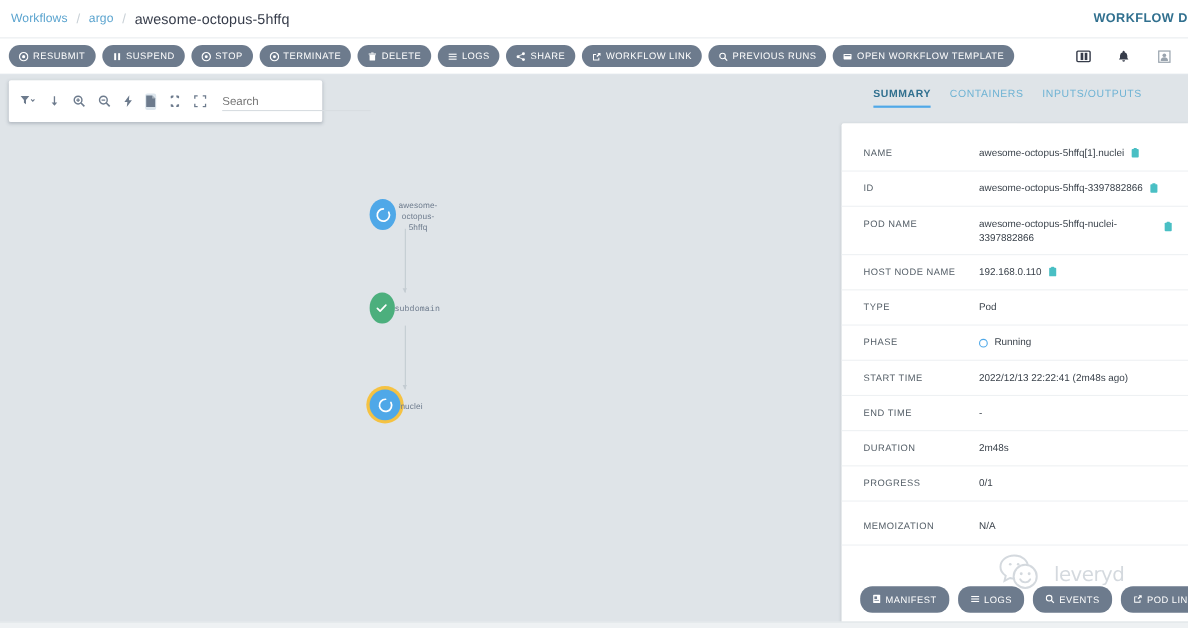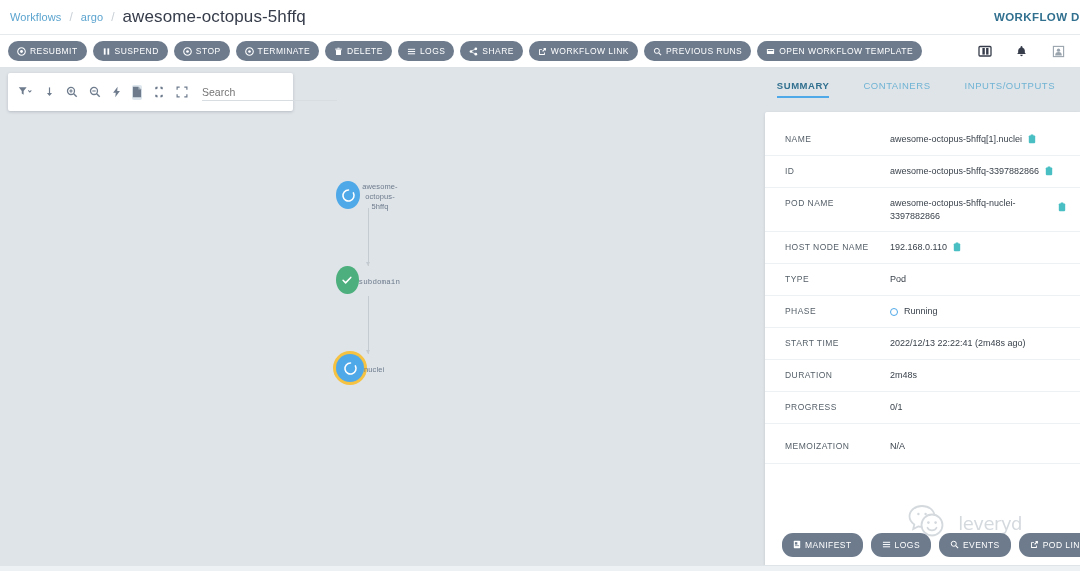--- a/index.html
+++ b/index.html
@@ -13,21 +13,21 @@
 
   
   .header {
     position: absolute; left: 0; top: 0; width: 1080px; height: 35px;
     background: #ffffff; display: flex; align-items: center;
     border-bottom: 1px solid #e6eaed;
   }
   .breadcrumb { display: flex; align-items: center; padding-left: 10px; gap: 8px; font-size: 11px; }
   .crumb-link { color: #5ba4cf; cursor: pointer; letter-spacing: .1px; }
   .crumb-sep { color: #c8d0d6; font-size: 12px; }
-  .crumb-current { color: #363c4a; letter-spacing: .1px; font-size: 17px; }
+  .crumb-current { color: #363c4a; letter-spacing: .1px; font-size: 13px; }
   .header-right {
     margin-left: auto; padding-right: 4px; font-size: 11.5px;
     color: #31708f; font-weight: bold; letter-spacing: .4px;
     overflow: hidden; white-space: nowrap; width: 86px;
   }
 
   
   .actionbar {
     position: absolute; left: 0; top: 35px; width: 1080px; height: 33px;
     background: #fff; display: flex; align-items: center; padding-left: 8px;
@@ -84,21 +84,21 @@
   .node .lbl {
     margin-top: 4px; font-size: 7.5px; color: #6d7b8d;
     text-align: center; line-height: 1.35; max-width: 64px; letter-spacing: .1px;
   }
 
   
   .panel {
     position: absolute; right: 0; top: 68px; width: 328px; height: 503px;
     background: #dfe4e8;
   }
-  .tabs { height: 36px; display: flex; align-items: center; justify-content: center; gap: 34px; }
+  .tabs { height: 36px; display: flex; align-items: center; justify-content: center; gap: 17px; }
   .tab {
     font-size: 9.5px; letter-spacing: .55px; color: #6fb3d4;
     padding-bottom: 7px; cursor: pointer; position: relative; top: 3px;
   }
   .tab.active { color: #31708f; font-weight: bold; }
   .tab.active::after {
     content: ""; position: absolute; left: 0; right: 0; bottom: 0;
     height: 2px; background: #4fa8e8;
   }
   .card {
@@ -470,20 +470,24 @@
             <span class="phase-dot"></span>
             <span>Running</span>
           </div>
         </div>
 
         <div class="row">
           <div class="k">START TIME</div>
           <div class="v">2022/12/13 22:22:41 (2m48s ago)</div>
         </div>
 
+        <div class="row">
+          <div class="k">END TIME</div>
+          <div class="v">-</div>
+        </div>
 
         <div class="row">
           <div class="k">DURATION</div>
           <div class="v">2m48s</div>
         </div>
 
         <div class="row">
           <div class="k">PROGRESS</div>
           <div class="v">0/1</div>
         </div>

